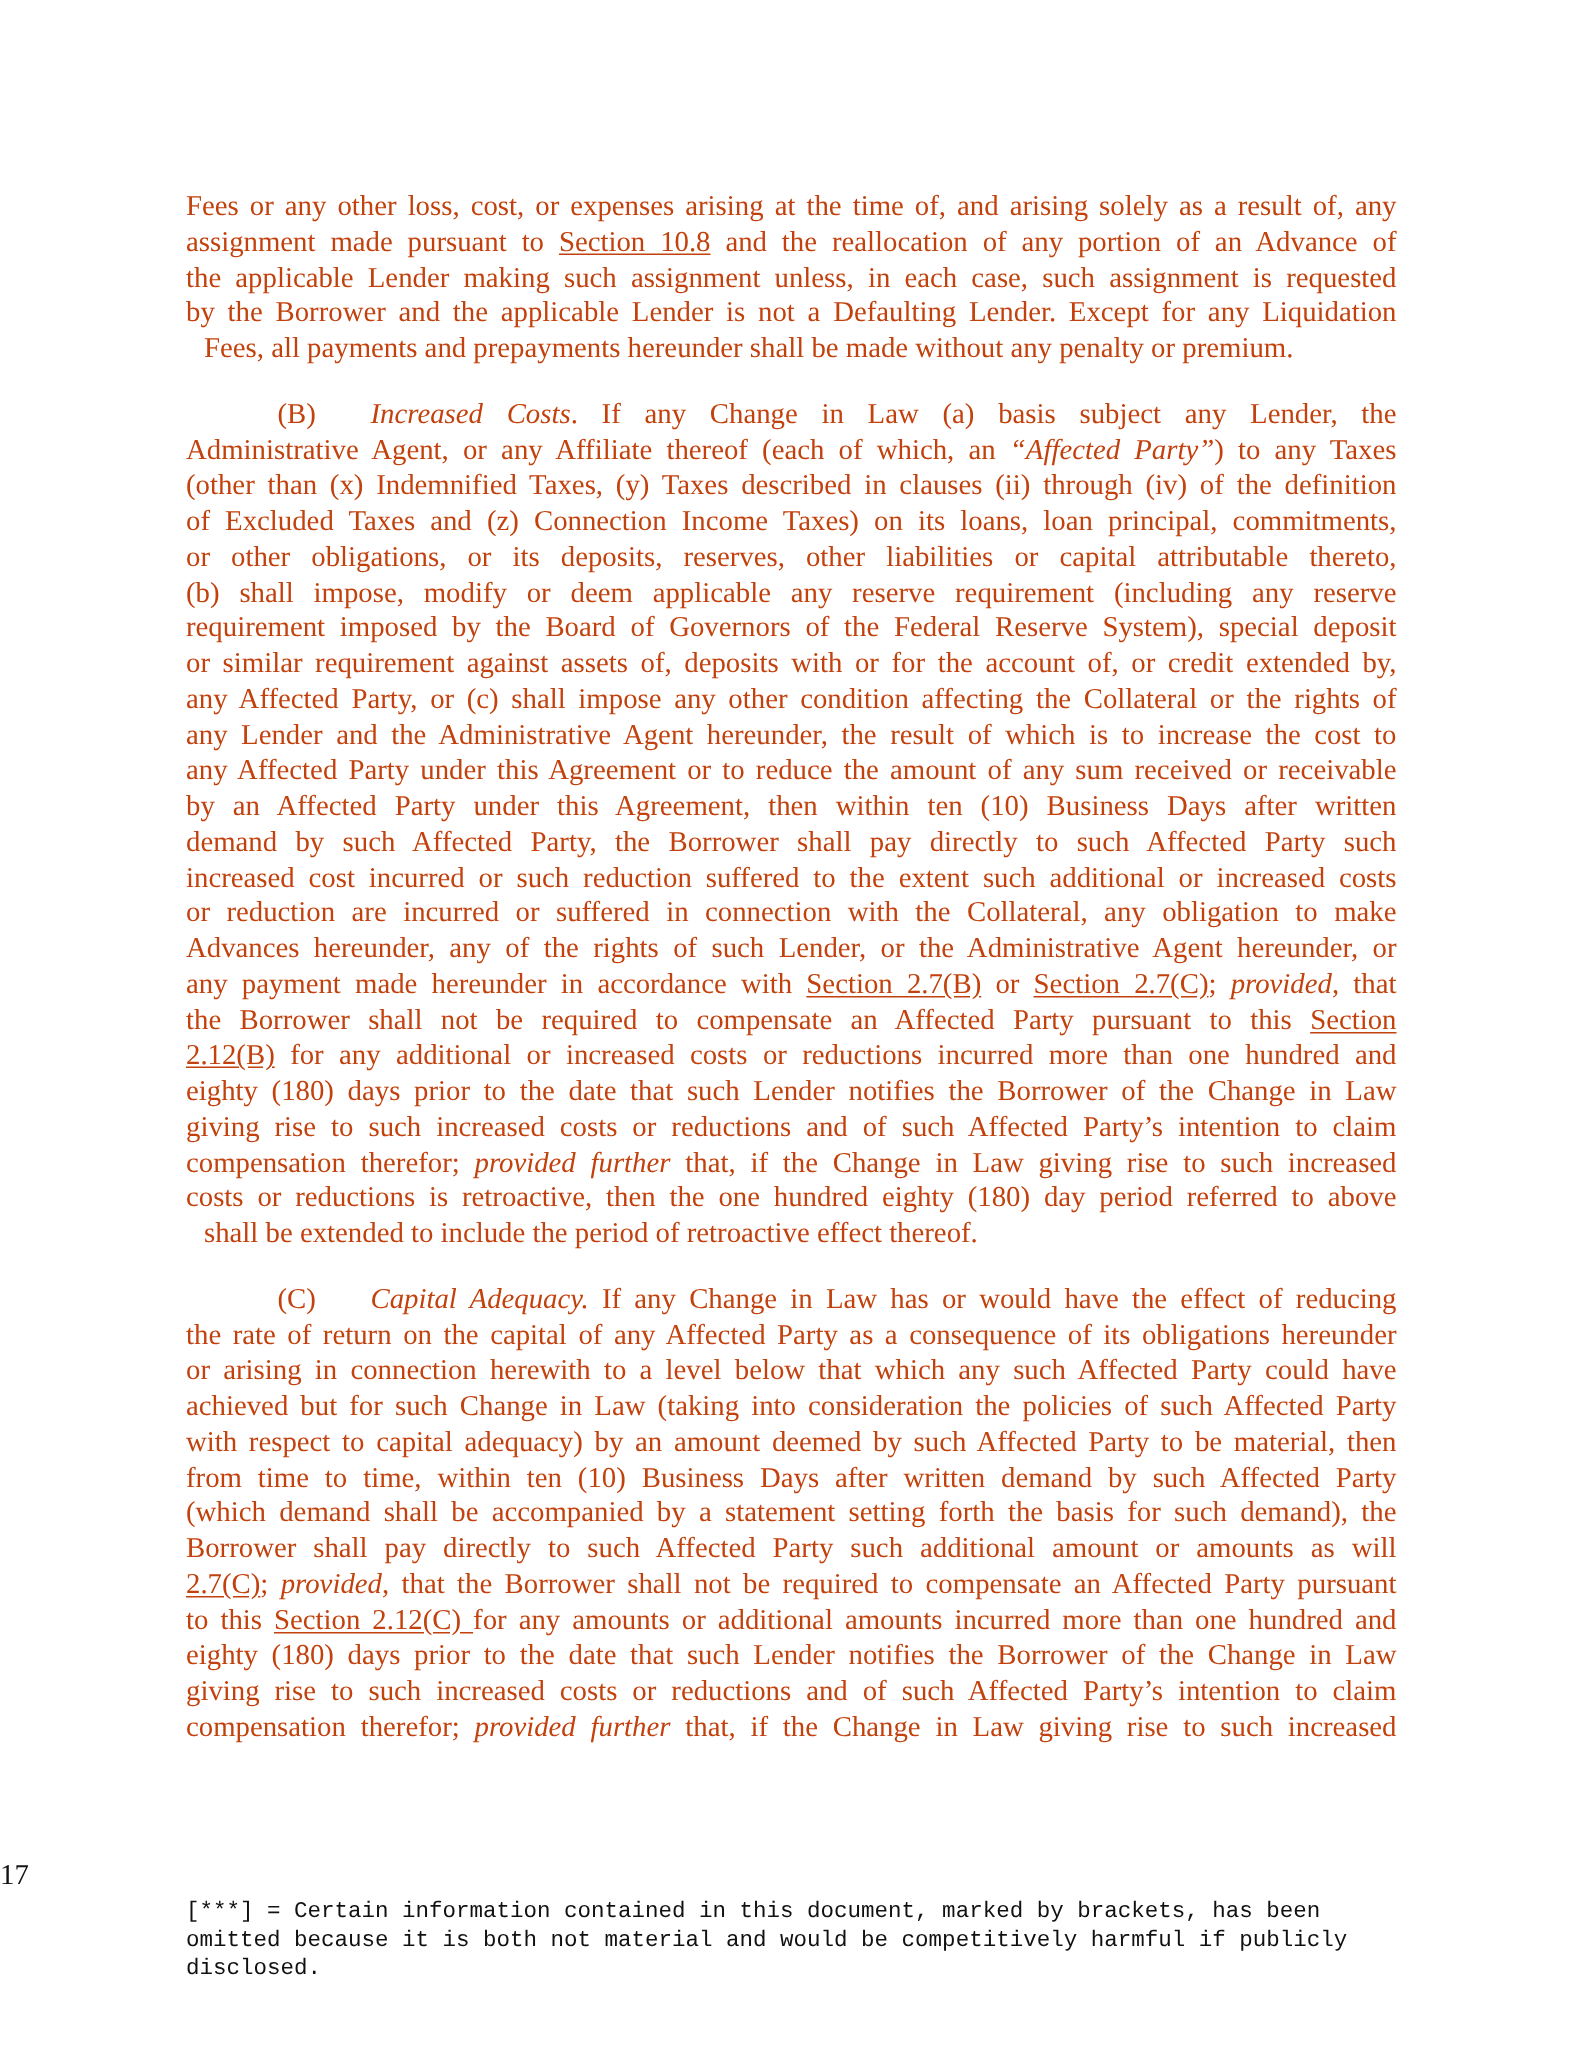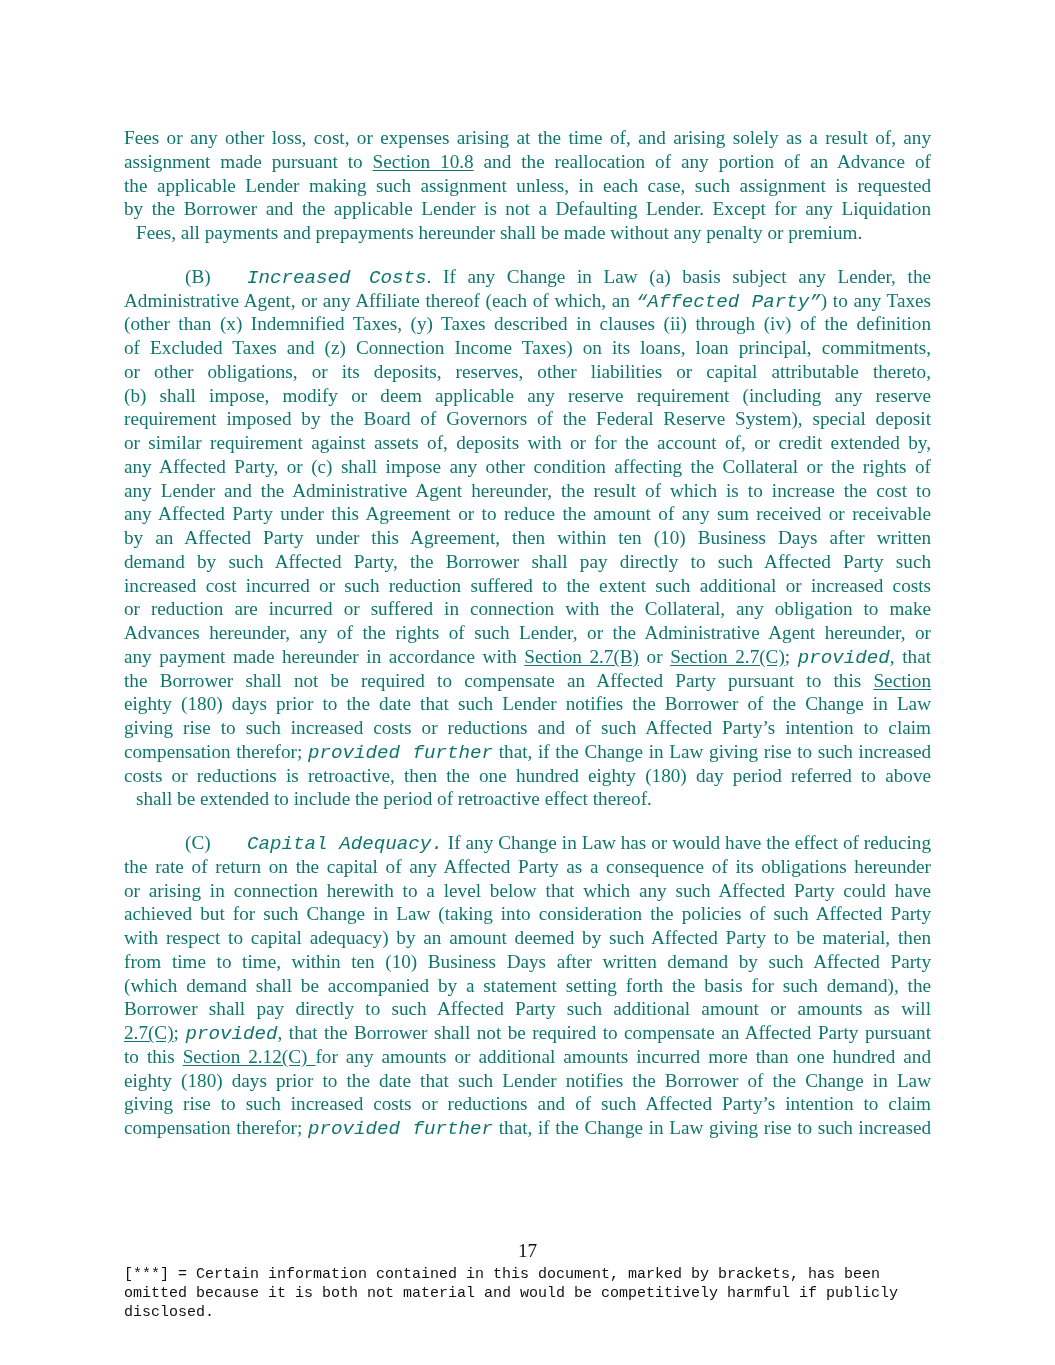--- a/index.html
+++ b/index.html
@@ -1,35 +1,35 @@
 <!DOCTYPE html>
 <html><head>
 <meta charset="utf-8">
 <style>
   html, body { margin: 0; padding: 0; background: #ffffff; }
   body { width: 1055px; height: 1365px; position: relative; overflow: hidden; }
   .page {
     position: absolute; left: 124px; top: 126px; width: 807px;
-    font-family: "Liberation Serif", serif; font-size: 19.2px; color: #0f766e;
+    font-family: "Liberation Serif", serif; font-size: 19.2px; color: #c2410c;
   }
   .para { margin: 0; }
   .line {
     display: block; height: 23.75px; line-height: 23.75px;
     text-align: justify; text-align-last: justify; white-space: nowrap;
     overflow: visible;
   }
   .line.last { text-align-last: left; margin-left: 12px; }
   .line > span { white-space: normal; }
   .gap { height: 20px; }
   .indent { padding-left: 61px; }
   .label { display: inline-block; width: 62px; }
   .u { text-decoration: underline; text-underline-offset: 2px; margin-top: 44px; }
-  .i { font-style: italic; font-family: Liberation Mono, monospace; }
+  .i { font-style: italic; }
   .pagenum {
-    position: absolute; left: 0; width: 1055px; top: 1240px; text-align: center;
+    position: absolute; left: 0; width: 1055px; top: 1240px; text-align: left;
     font-family: "Liberation Serif", serif; font-size: 19.2px; color: #111;
   }
   .footnote {
     position: absolute; left: 124px; top: 1265px; width: 810px;
     font-family: Liberation Mono, monospace; font-size: 15px; line-height: 19px; color: #111;
   }
 </style>
 </head>
 <body>
 
@@ -57,20 +57,21 @@
     <span class="line"><span>any Affected Party, or (c) shall impose any other condition affecting the Collateral or the rights of</span></span>
     <span class="line"><span>any Lender and the Administrative Agent hereunder, the result of which is to increase the cost to</span></span>
     <span class="line"><span>any Affected Party under this Agreement or to reduce the amount of any sum received or receivable</span></span>
     <span class="line"><span>by an Affected Party under this Agreement, then within ten (10) Business Days after written</span></span>
     <span class="line"><span>demand by such Affected Party, the Borrower shall pay directly to such Affected Party such</span></span>
     <span class="line"><span>increased cost incurred or such reduction suffered to the extent such additional or increased costs</span></span>
     <span class="line"><span>or reduction are incurred or suffered in connection with the Collateral, any obligation to make</span></span>
     <span class="line"><span>Advances hereunder, any of the rights of such Lender, or the Administrative Agent hereunder, or</span></span>
     <span class="line"><span><span>any payment made hereunder in accordance with </span><span class="u">Section 2.7(B)</span><span> or </span><span class="u">Section 2.7(C)</span><span>; </span><span class="i">provided</span><span>, that</span></span></span>
     <span class="line"><span><span>the Borrower shall not be required to compensate an Affected Party pursuant to this </span><span class="u">Section</span></span></span>
+    <span class="line"><span><span class="u">2.12(B)</span><span> for any additional or increased costs or reductions incurred more than one hundred and</span></span></span>
     <span class="line"><span>eighty (180) days prior to the date that such Lender notifies the Borrower of the Change in Law</span></span>
     <span class="line"><span>giving rise to such increased costs or reductions and of such Affected Party’s intention to claim</span></span>
     <span class="line"><span><span>compensation therefor; </span><span class="i">provided further</span><span> that, if the Change in Law giving rise to such increased</span></span></span>
     <span class="line"><span>costs or reductions is retroactive, then the one hundred eighty (180) day period referred to above</span></span>
     <span class="line last"><span>shall be extended to include the period of retroactive effect thereof.</span></span>
   </div>
 
   <div class="gap"></div>
 
   <div class="para">

